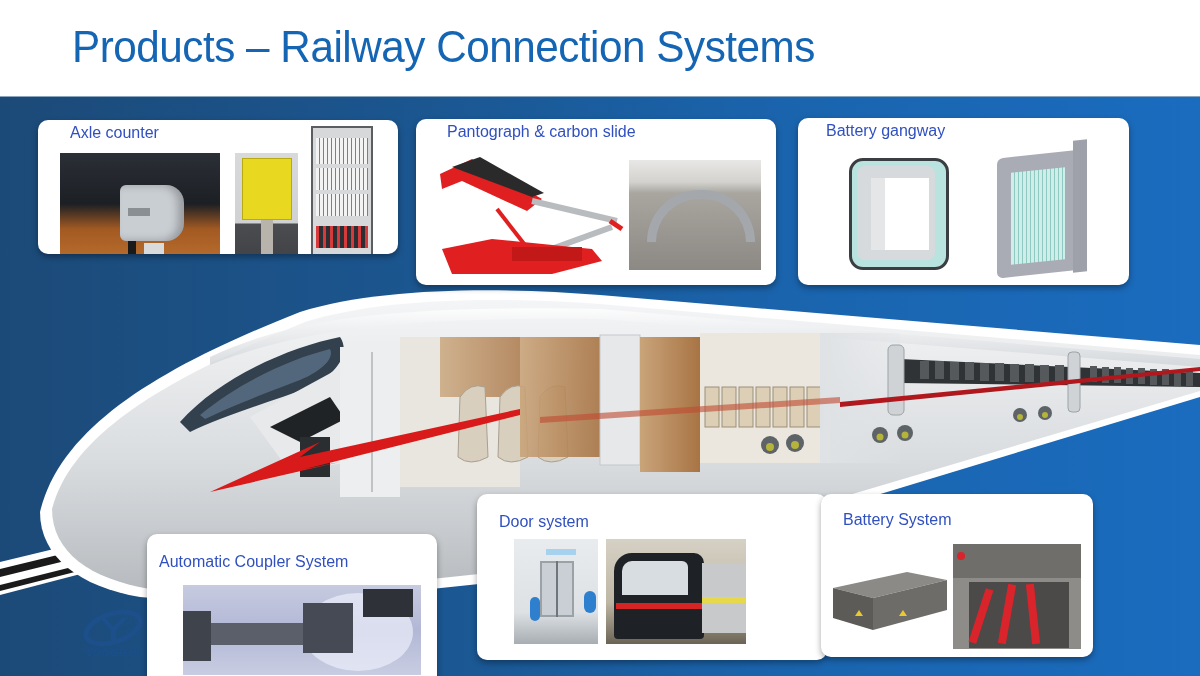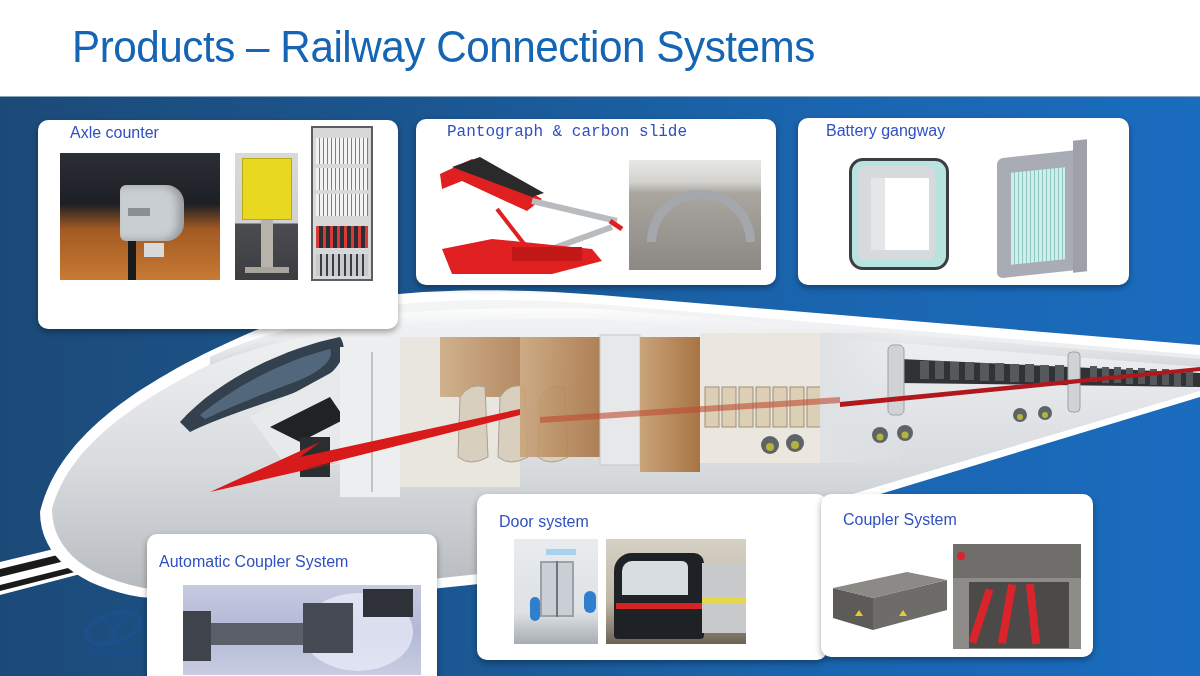--- a/index.html
+++ b/index.html
@@ -143,21 +143,21 @@
       <circle cx="770" cy="350" r="4"></circle>
         <circle cx="795" cy="348" r="4"></circle>
       <circle cx="880" cy="340" r="3.5"></circle>
         <circle cx="905" cy="338" r="3.5"></circle>
       <circle cx="1020" cy="320" r="3"></circle>
         <circle cx="1045" cy="318" r="3"></circle>
     </g>
   </svg>
 </div>
 
-<div class="card" style="left:38px; top:120px; width:360px; height:209px;">
+<div class="card" style="left:38px; top:120px; width:360px; height:134px;">
   <div class="card-title" style="left:32px; top:4px;">Axle counter</div>
   <div class="photo" style="left:22px; top:33px; width:160px; height:127px; background:linear-gradient(180deg,#2b2f36 0%,#1c1f24 40%,#a35a22 60%,#c77a35 100%);">
     <div style="position:absolute; left:60px; top:32px; width:64px; height:56px; background:#c9ced3; border-radius:6px 18px 18px 6px; box-shadow:inset -6px 0 8px rgba(0,0,0,0.25);"></div>
     <div style="position:absolute; left:68px; top:55px; width:22px; height:8px; background:#8a8f94;"></div>
     <div style="position:absolute; left:68px; top:88px; width:8px; height:40px; background:#1a1a1a;"></div>
     <div style="position:absolute; left:84px; top:90px; width:20px; height:14px; background:#d8dadc;"></div>
   </div>
   <div class="photo" style="left:197px; top:33px; width:63px; height:127px; background:linear-gradient(180deg,#d7d9db 0%,#cfd1d3 55%,#4a4c50 56%,#3b3d41 100%);">
     <div style="position:absolute; left:7px; top:5px; width:50px; height:62px; background:#e8d820; border:1px solid #b9aa10;"></div>
     <div style="position:absolute; left:26px; top:67px; width:12px; height:50px; background:#b8b4ab;"></div>
@@ -166,21 +166,21 @@
   <div class="photo" style="left:273px; top:6px; width:62px; height:155px; background:#d6d8da; border:2px solid #5b5e61;">
     <div style="position:absolute; left:3px; top:10px; width:52px; height:26px; background:repeating-linear-gradient(90deg,#f3f3f3 0 3px,#7c8084 3px 4px);"></div>
     <div style="position:absolute; left:3px; top:40px; width:52px; height:22px; background:repeating-linear-gradient(90deg,#f3f3f3 0 3px,#7c8084 3px 4px);"></div>
     <div style="position:absolute; left:3px; top:66px; width:52px; height:22px; background:repeating-linear-gradient(90deg,#f3f3f3 0 3px,#7c8084 3px 4px);"></div>
     <div style="position:absolute; left:3px; top:98px; width:52px; height:22px; background:repeating-linear-gradient(90deg,#d63a3a 0 3px,#2b2f33 3px 7px);"></div>
     <div style="position:absolute; left:3px; top:126px; width:52px; height:22px; background:repeating-linear-gradient(90deg,#c7c9cb 0 4px,#3a3e42 4px 6px);"></div>
   </div>
 </div>
 
 <div class="card" style="left:416px; top:119px; width:360px; height:166px;">
-  <div class="card-title" style="left:31px; top:4px;font-family:Liberation Mono, monospace;">Pantograph &amp; carbon slide</div>
+  <div class="card-title" style="left:31px; top:4px;">Pantograph &amp; carbon slide</div>
   <svg class="photo" style="left:16px; top:30px;" width="200" height="130" viewBox="0 0 200 130">
     <polygon points="8,25 40,10 110,50 95,62 30,32 10,40" fill="#e02020"></polygon>
     <polygon points="20,18 48,8 112,44 100,48" fill="#2a2a2a"></polygon>
     <line x1="100" y1="52" x2="185" y2="72" stroke="#b9bcbf" stroke-width="6"></line>
     <line x1="70" y1="118" x2="180" y2="78" stroke="#b9bcbf" stroke-width="6"></line>
     <line x1="178" y1="72" x2="190" y2="80" stroke="#e02020" stroke-width="5"></line>
     <line x1="65" y1="60" x2="100" y2="105" stroke="#e02020" stroke-width="4"></line>
     <polygon points="10,100 60,90 160,100 170,112 120,125 20,125" fill="#e02020"></polygon>
     <rect x="80" y="98" width="70" height="14" fill="#c21818"></rect>
     <line x1="40" y1="110" x2="40" y2="125" stroke="#e02020" stroke-width="4"></line>
@@ -227,21 +227,21 @@
   <div class="photo" style="left:129px; top:45px; width:140px; height:105px; background:linear-gradient(180deg,#d6d1c5 0%,#bfb7a5 60%,#6b6455 100%);">
     <div style="position:absolute; left:8px; top:14px; width:90px; height:86px; background:#1e2226; border-radius:18px 10px 4px 4px;"></div>
     <div style="position:absolute; left:16px; top:22px; width:66px; height:34px; background:#d8dde1; border-radius:10px 6px 0 0;"></div>
     <div style="position:absolute; left:10px; top:64px; width:86px; height:6px; background:#d62424;"></div>
     <div style="position:absolute; left:96px; top:24px; width:44px; height:70px; background:#c7c9cb;"></div>
     <div style="position:absolute; left:96px; top:58px; width:44px; height:6px; background:#e6d84a;"></div>
   </div>
 </div>
 
 <div class="card" style="left:821px; top:494px; width:272px; height:163px;">
-  <div class="card-title" style="left:22px; top:17px;">Coupler System</div>
+  <div class="card-title" style="left:22px; top:17px;">Battery System</div>
   <svg class="photo" style="left:8px; top:70px;" width="120" height="70" viewBox="0 0 120 70">
     <polygon points="4,24 78,8 118,16 44,34" fill="#8c8a86"></polygon>
     <polygon points="4,24 44,34 44,66 4,54" fill="#5d5b58"></polygon>
     <polygon points="44,34 118,16 118,46 44,66" fill="#6e6c68"></polygon>
     <polygon points="26,52 30,46 34,52" fill="#e8c930"></polygon>
     <polygon points="70,52 74,46 78,52" fill="#e8c930"></polygon>
   </svg>
   <div class="photo" style="left:132px; top:50px; width:128px; height:105px; background:#8e8c88;">
     <div style="position:absolute; left:0; top:0; width:128px; height:34px; background:#6f6e6b;"></div>
     <div style="position:absolute; left:16px; top:38px; width:100px; height:66px; background:#4b4a48;"></div>

